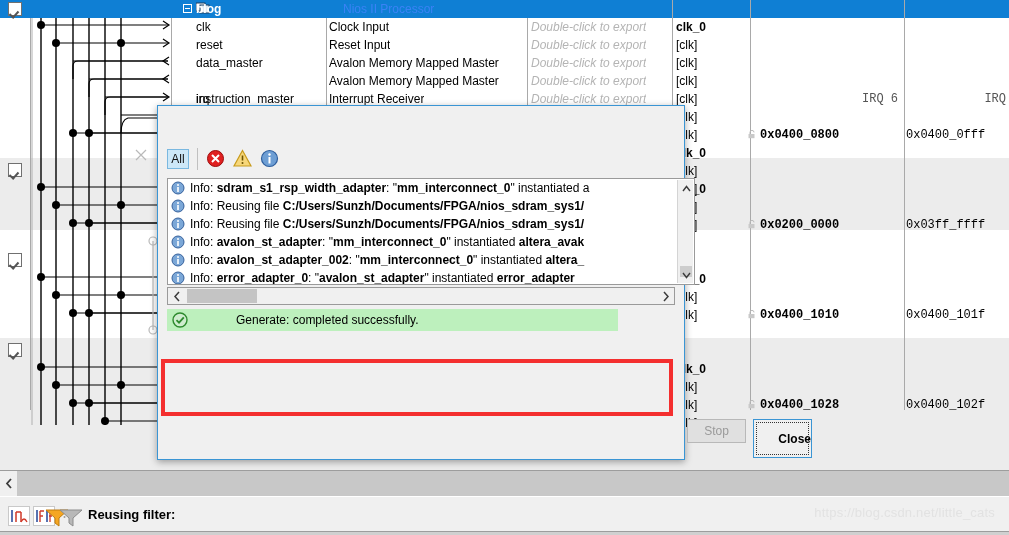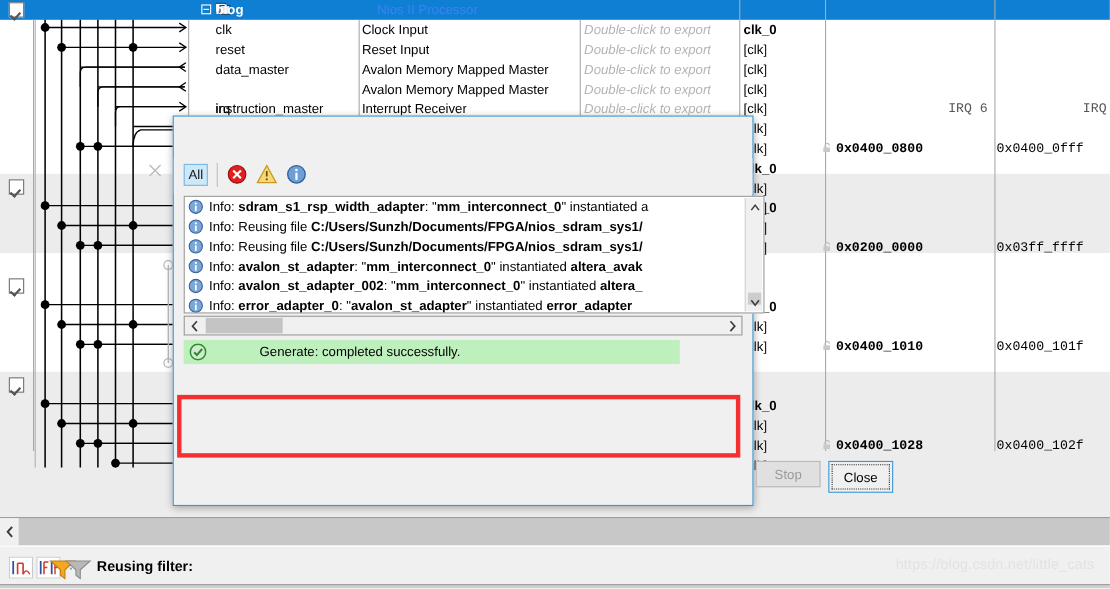--- a/index.html
+++ b/index.html
@@ -106,23 +106,23 @@
       background: #bdf0bd; display: flex; align-items: center; padding-left: 43px; }
   #status-strip .stxt { margin-left: 26px; font-size: 12px; }
   #status-ok-icon { position: absolute; left: 5px; top: 3px; width: 16px; height: 16px; }
 
   #red-box { position: absolute; left: 3px; top: 253px; width: 512px; height: 57px;
       border: 4px solid #f42f2f; }
 
   #btn-stop { position: absolute; left: 529px; top: 313px; width: 59px; height: 24px;
       background: #e0e0e0; border: 1px solid #b8b8b8; color: #9a9a9a;
       display:flex; align-items:center; justify-content:center; font-size:12px; }
-  #btn-close { position: absolute; left: 595px; top: 313px; width: 59px; height: 29px;
+  #btn-close { position: absolute; left: 595px; top: 313px; width: 59px; height: 39px;
       background: #f0f0f0; border: 1px solid #3a95d4; display:flex; align-items:center;
-      justify-content:center; font-size:12px; }
+      justify-content:flex-end; font-size:12px;font-weight:bold; }
   #btn-close .inner { position:absolute; left:2px; top:2px; right:2px; bottom:2px;
       border: 1px dotted #333; }
 </style>
 </head>
 <body>
 
 <div id="root">
 
   <div id="bg-table">
 

